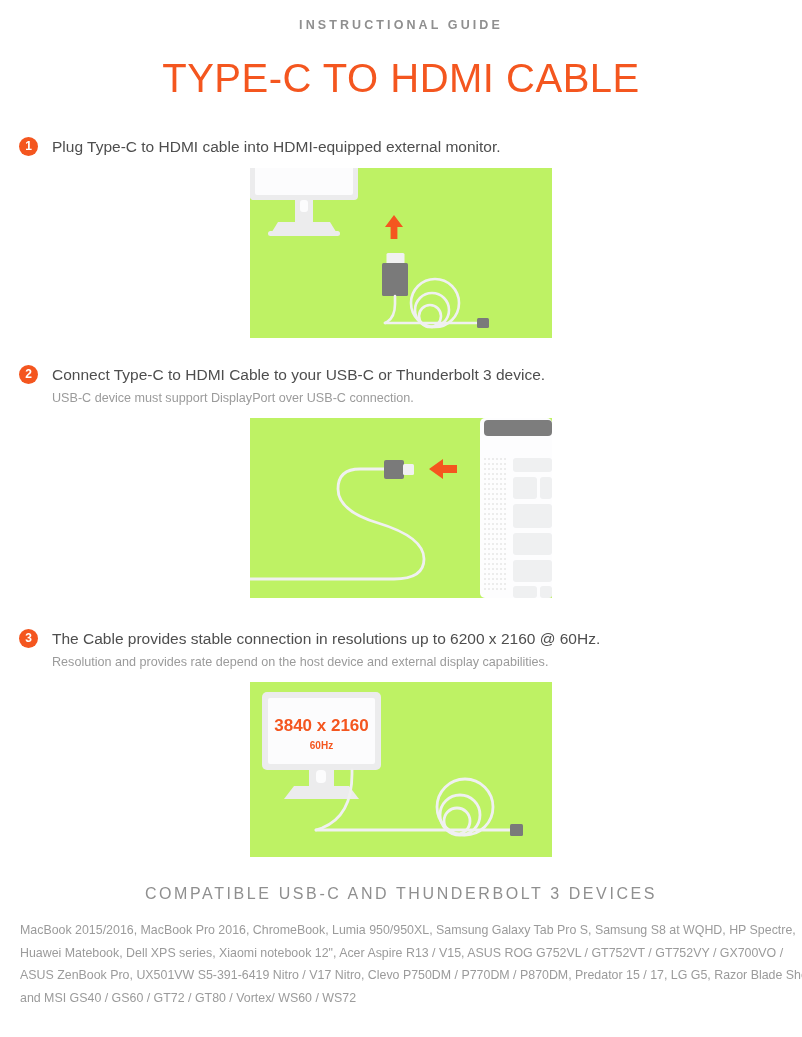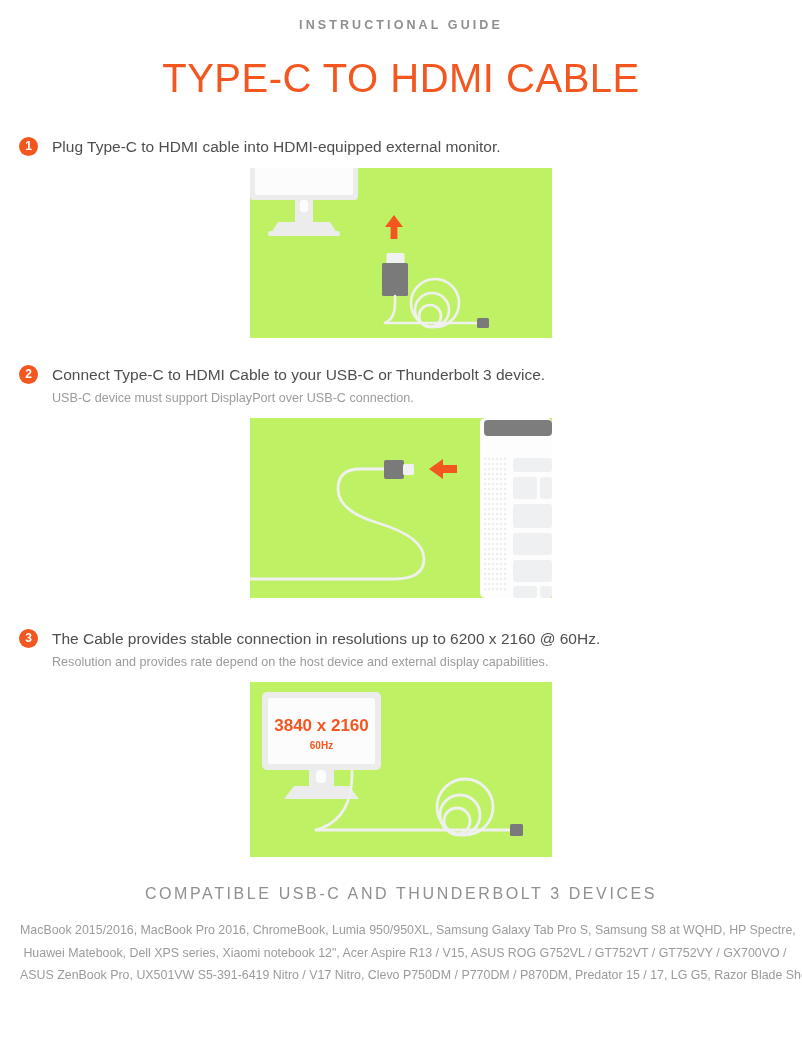--- a/index.html
+++ b/index.html
@@ -94,21 +94,21 @@
   }
 
   .device-list {
     margin: 16px 12px 0 12px;
     font-size: 12.4px;
     line-height: 22.5px;
     color: #9b9b9b;
     text-align: left;
     padding-left: 8px;
   }
-  .device-list div { white-space: nowrap; text-align: center; }
+  .device-list div { white-space: nowrap; }
 
   .res-big {
     font-size: 17px;
     font-weight: 700;
     fill: #f4561f;
     font-family: "Liberation Sans", sans-serif;
   }
   .res-small {
     font-size: 10px;
     font-weight: 700;
@@ -411,14 +411,15 @@
     </svg>
   </div>
 </div>
 
 <div class="footer">
   <div class="footer-title">COMPATIBLE USB-C AND THUNDERBOLT 3 DEVICES</div>
   <div class="device-list">
     <div>MacBook 2015/2016, MacBook Pro 2016, ChromeBook, Lumia 950/950XL, Samsung Galaxy Tab Pro S, Samsung S8 at WQHD, HP Spectre,</div>
     <div>Huawei Matebook, Dell XPS series, Xiaomi notebook 12", Acer Aspire R13 / V15, ASUS ROG G752VL / GT752VT / GT752VY / GX700VO /</div>
     <div>ASUS ZenBook Pro, UX501VW S5-391-6419 Nitro / V17 Nitro, Clevo P750DM / P770DM / P870DM, Predator 15 / 17, LG G5, Razor Blade Sheath</div>
+    <div>and MSI GS40 / GS60 / GT72 / GT80 / Vortex/ WS60 / WS72</div>
   </div>
 </div>
 
 </body></html>

